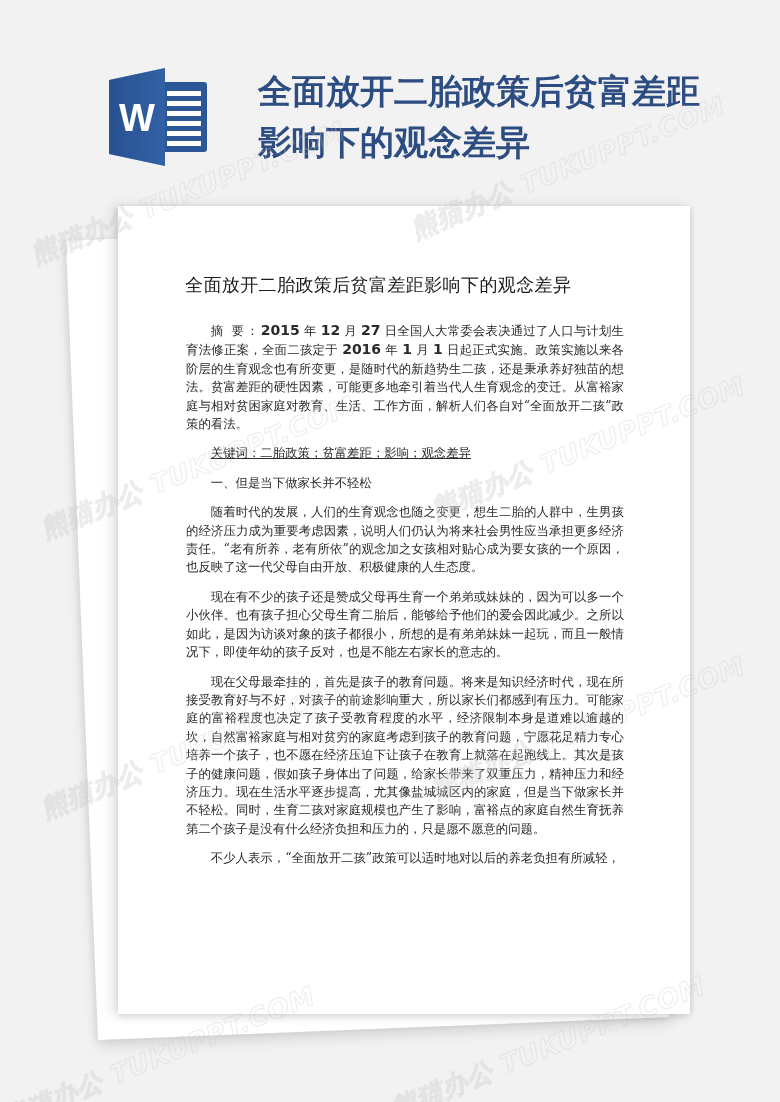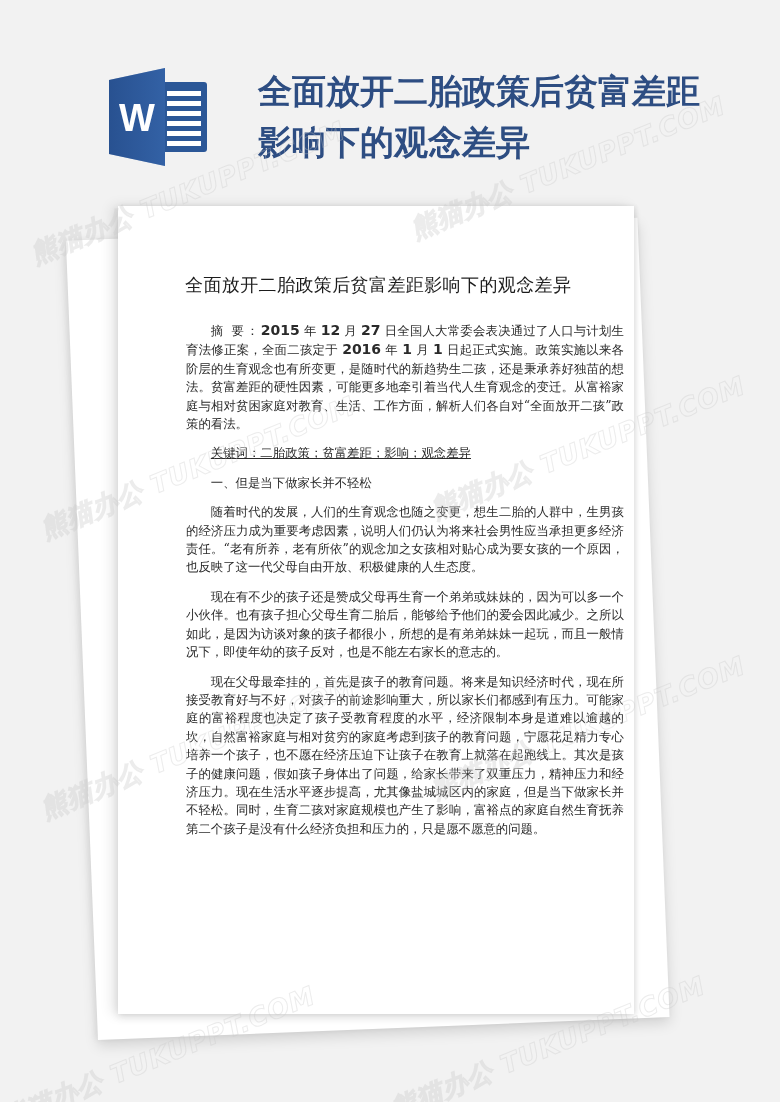--- a/index.html
+++ b/index.html
@@ -46,21 +46,21 @@
       height: 800px;
       background: #ffffff;
       transform-origin: 0 100%;
       transform: rotate(-2.3deg);
       box-shadow: 0 6px 14px rgba(0,0,0,0.13), -2px 0 6px rgba(0,0,0,0.06);
     }
     .front-page {
       position: absolute;
       left: 118px;
       top: 206px;
-      width: 516px;
+      width: 572px;
       height: 808px;
       background: #ffffff;
       box-shadow: -6px 0 12px rgba(0,0,0,0.10), 0 3px 8px rgba(0,0,0,0.10), 2px 0 4px rgba(0,0,0,0.05);
     }
     .doc-title {
       position: absolute;
       left: 67px;
       top: 67px;
       margin: 0;
       font-family: "DejaVu Sans", "Liberation Sans", sans-serif;
@@ -146,20 +146,21 @@
 
   <div class="doc-body">
     <p><span class="lbl">摘 要：</span><span class="num">2015</span><span> 年 </span><span class="num">12</span><span> 月 </span><span class="num">27</span><span> 日全国人大常委会表决通过了人口与计划生育法修正案，全面二孩定于 </span><span class="num">2016</span><span> 年 </span><span class="num">1</span><span> 月 </span><span class="num">1</span><span> 日起正式实施。政策实施以来各阶层的生育观念也有所变更，是随时代的新趋势生二孩，还是秉承养好独苗的想法。贫富差距的硬性因素，可能更多地牵引着当代人生育观念的变迁。从富裕家庭与相对贫困家庭对教育、生活、工作方面，解析人们各自对“全面放开二孩”政策的看法。</span></p>
 
     <p class="kw">关键词：二胎政策；贫富差距；影响；观念差异</p>
 
     <p>一、但是当下做家长并不轻松</p>
     <p>随着时代的发展，人们的生育观念也随之变更，想生二胎的人群中，生男孩的经济压力成为重要考虑因素，说明人们仍认为将来社会男性应当承担更多经济责任。“老有所养，老有所依”的观念加之女孩相对贴心成为要女孩的一个原因，也反映了这一代父母自由开放、积极健康的人生态度。</p>
     <p>现在有不少的孩子还是赞成父母再生育一个弟弟或妹妹的，因为可以多一个小伙伴。也有孩子担心父母生育二胎后，能够给予他们的爱会因此减少。之所以如此，是因为访谈对象的孩子都很小，所想的是有弟弟妹妹一起玩，而且一般情况下，即使年幼的孩子反对，也是不能左右家长的意志的。</p>
     <p>现在父母最牵挂的，首先是孩子的教育问题。将来是知识经济时代，现在所接受教育好与不好，对孩子的前途影响重大，所以家长们都感到有压力。可能家庭的富裕程度也决定了孩子受教育程度的水平，经济限制本身是道难以逾越的坎，自然富裕家庭与相对贫穷的家庭考虑到孩子的教育问题，宁愿花足精力专心培养一个孩子，也不愿在经济压迫下让孩子在教育上就落在起跑线上。其次是孩子的健康问题，假如孩子身体出了问题，给家长带来了双重压力，精神压力和经济压力。现在生活水平逐步提高，尤其像盐城城区内的家庭，但是当下做家长并不轻松。同时，生育二孩对家庭规模也产生了影响，富裕点的家庭自然生育抚养第二个孩子是没有什么经济负担和压力的，只是愿不愿意的问题。</p>
+    <p>不少人表示，“全面放开二孩”政策可以适时地对以后的养老负担有所减轻，</p>
   </div>
 </div>
 
 <div class="watermark" style="left:20px; top:175px;">熊猫办公 TUKUPPT.COM</div>
 <div class="watermark" style="left:400px; top:150px;">熊猫办公 TUKUPPT.COM</div>
 <div class="watermark" style="left:30px; top:450px;">熊猫办公 TUKUPPT.COM</div>
 <div class="watermark" style="left:420px; top:430px;">熊猫办公 TUKUPPT.COM</div>
 <div class="watermark" style="left:30px; top:730px;">熊猫办公 TUKUPPT.COM</div>
 <div class="watermark" style="left:420px; top:710px;">熊猫办公 TUKUPPT.COM</div>
 <div class="watermark" style="left:-10px; top:1040px;">熊猫办公 TUKUPPT.COM</div>

